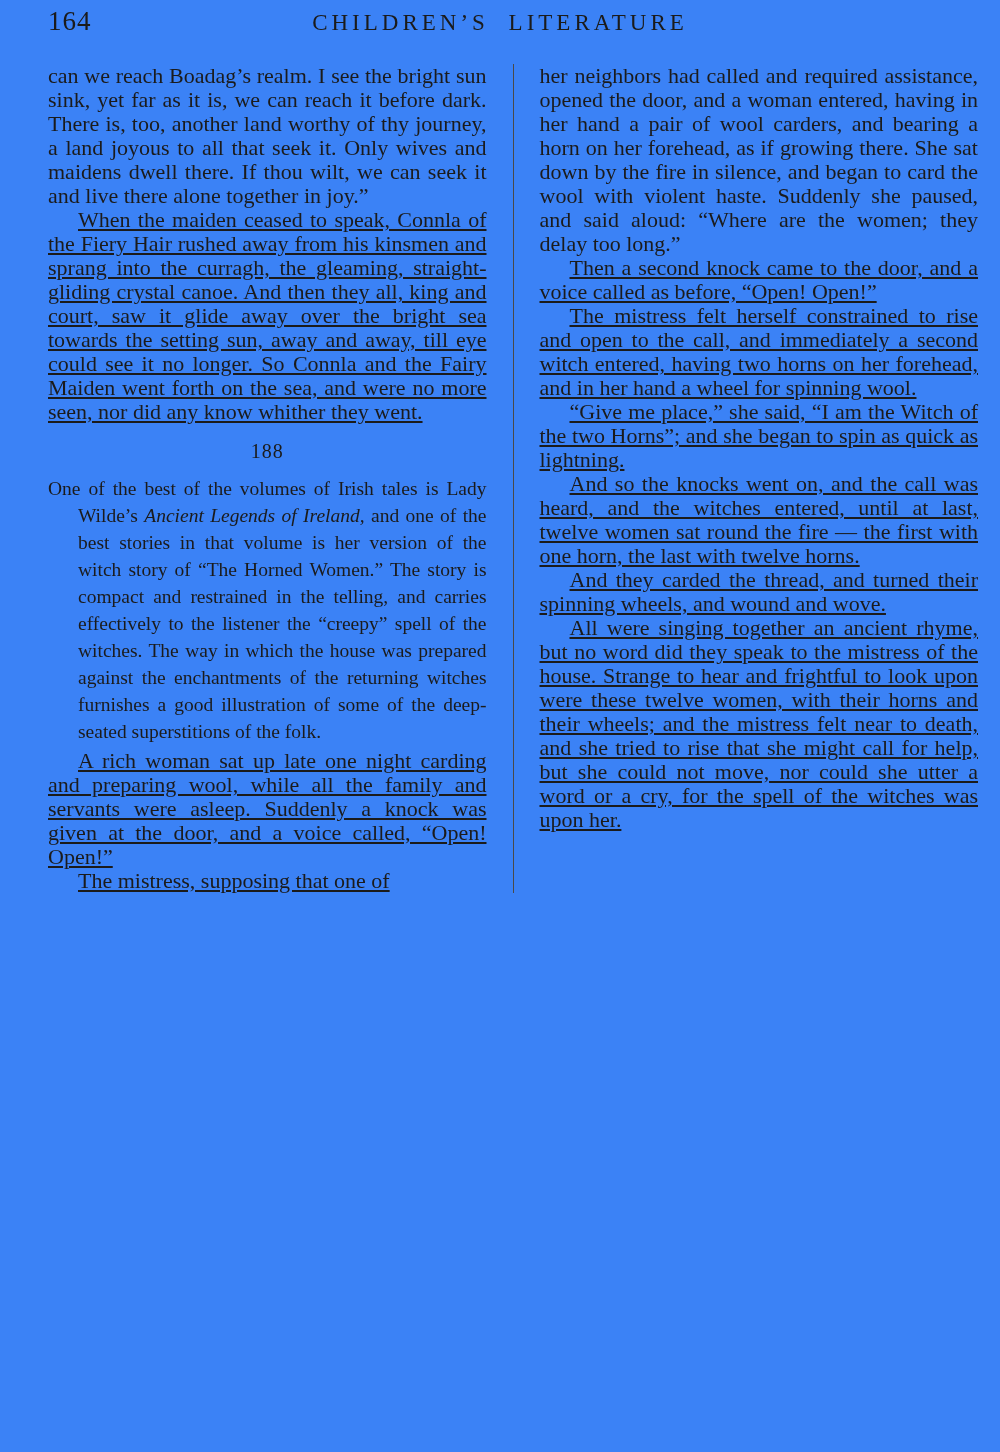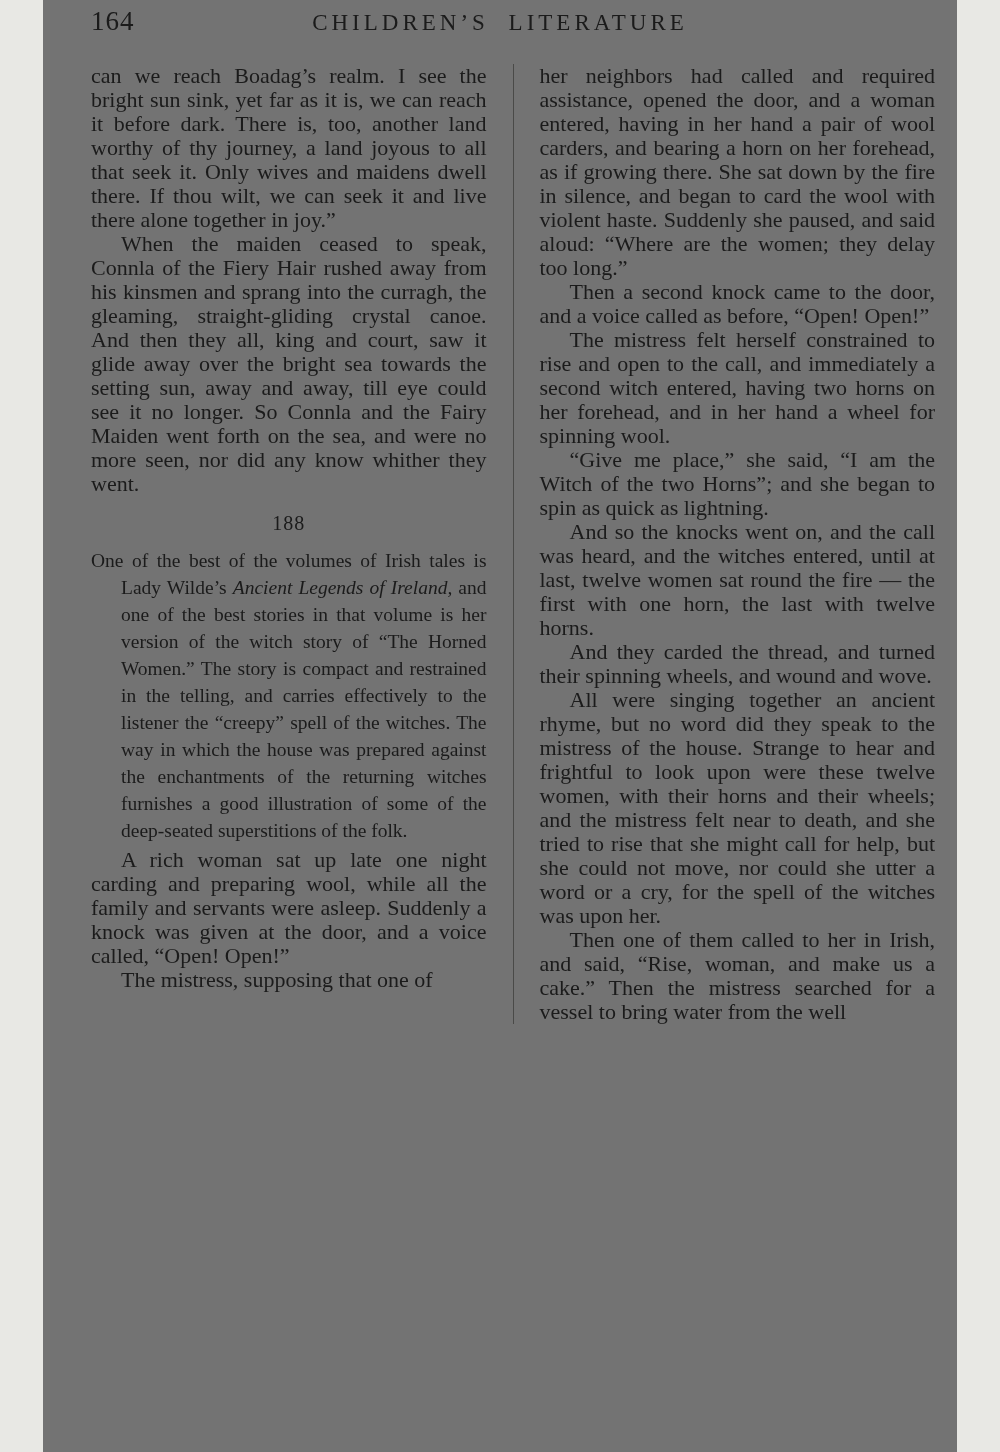--- a/index.html
+++ b/index.html
@@ -1,20 +1,20 @@
 <!DOCTYPE html>
 <html><head>
 <meta charset="utf-8">
 <style>
   html, body { margin: 0; padding: 0; background: #e8e8e4; }
   .page {
-    width: 914px;
+    width: 1000px;
     height: 1452px;
     margin: 0 auto;
-    background: #737373;
+    background: #3b82f6;
     color: #1b1b1b;
     font-family: "Liberation Serif", "DejaVu Serif", serif;
     position: relative;
     overflow: hidden;
     box-sizing: border-box;
   }
   .page-header {
     position: relative;
     height: 40px;
     padding-top: 10px;
@@ -44,21 +44,21 @@
   }
   .col-right {
     padding-left: 26px;
   }
   .para {
     margin: 0;
     font-size: 22px;
     line-height: 24px;
     text-align: justify;
   }
-  .indent { text-indent: 30px; }
+  .indent { text-indent: 30px; text-decoration: underline; }
   .section-number {
     text-align: center;
     font-size: 20px;
     letter-spacing: 1px;
     margin: 16px 0 12px 0;
   }
   .note {
     margin: 4px 0 4px 0;
     font-size: 19.5px;
     line-height: 27px;
@@ -97,17 +97,16 @@
     </div>
 
     <div class="col col-right">
       <p class="para">her neighbors had called and required assistance, opened the door, and a woman entered, having in her hand a pair of wool carders, and bearing a horn on her forehead, as if growing there. She sat down by the fire in silence, and began to card the wool with violent haste. Suddenly she paused, and said aloud: “Where are the women; they delay too long.”</p>
       <p class="para indent">Then a second knock came to the door, and a voice called as before, “Open! Open!”</p>
       <p class="para indent">The mistress felt herself constrained to rise and open to the call, and immediately a second witch entered, having two horns on her forehead, and in her hand a wheel for spinning wool.</p>
       <p class="para indent">“Give me place,” she said, “I am the Witch of the two Horns”; and she began to spin as quick as lightning.</p>
       <p class="para indent">And so the knocks went on, and the call was heard, and the witches entered, until at last, twelve women sat round the fire — the first with one horn, the last with twelve horns.</p>
       <p class="para indent">And they carded the thread, and turned their spinning wheels, and wound and wove.</p>
       <p class="para indent">All were singing together an ancient rhyme, but no word did they speak to the mistress of the house. Strange to hear and frightful to look upon were these twelve women, with their horns and their wheels; and the mistress felt near to death, and she tried to rise that she might call for help, but she could not move, nor could she utter a word or a cry, for the spell of the witches was upon her.</p>
-      <p class="para indent">Then one of them called to her in Irish, and said, “Rise, woman, and make us a cake.” Then the mistress searched for a vessel to bring water from the well</p>
     </div>
 
   </div>
 </div>
 
 </body></html>

